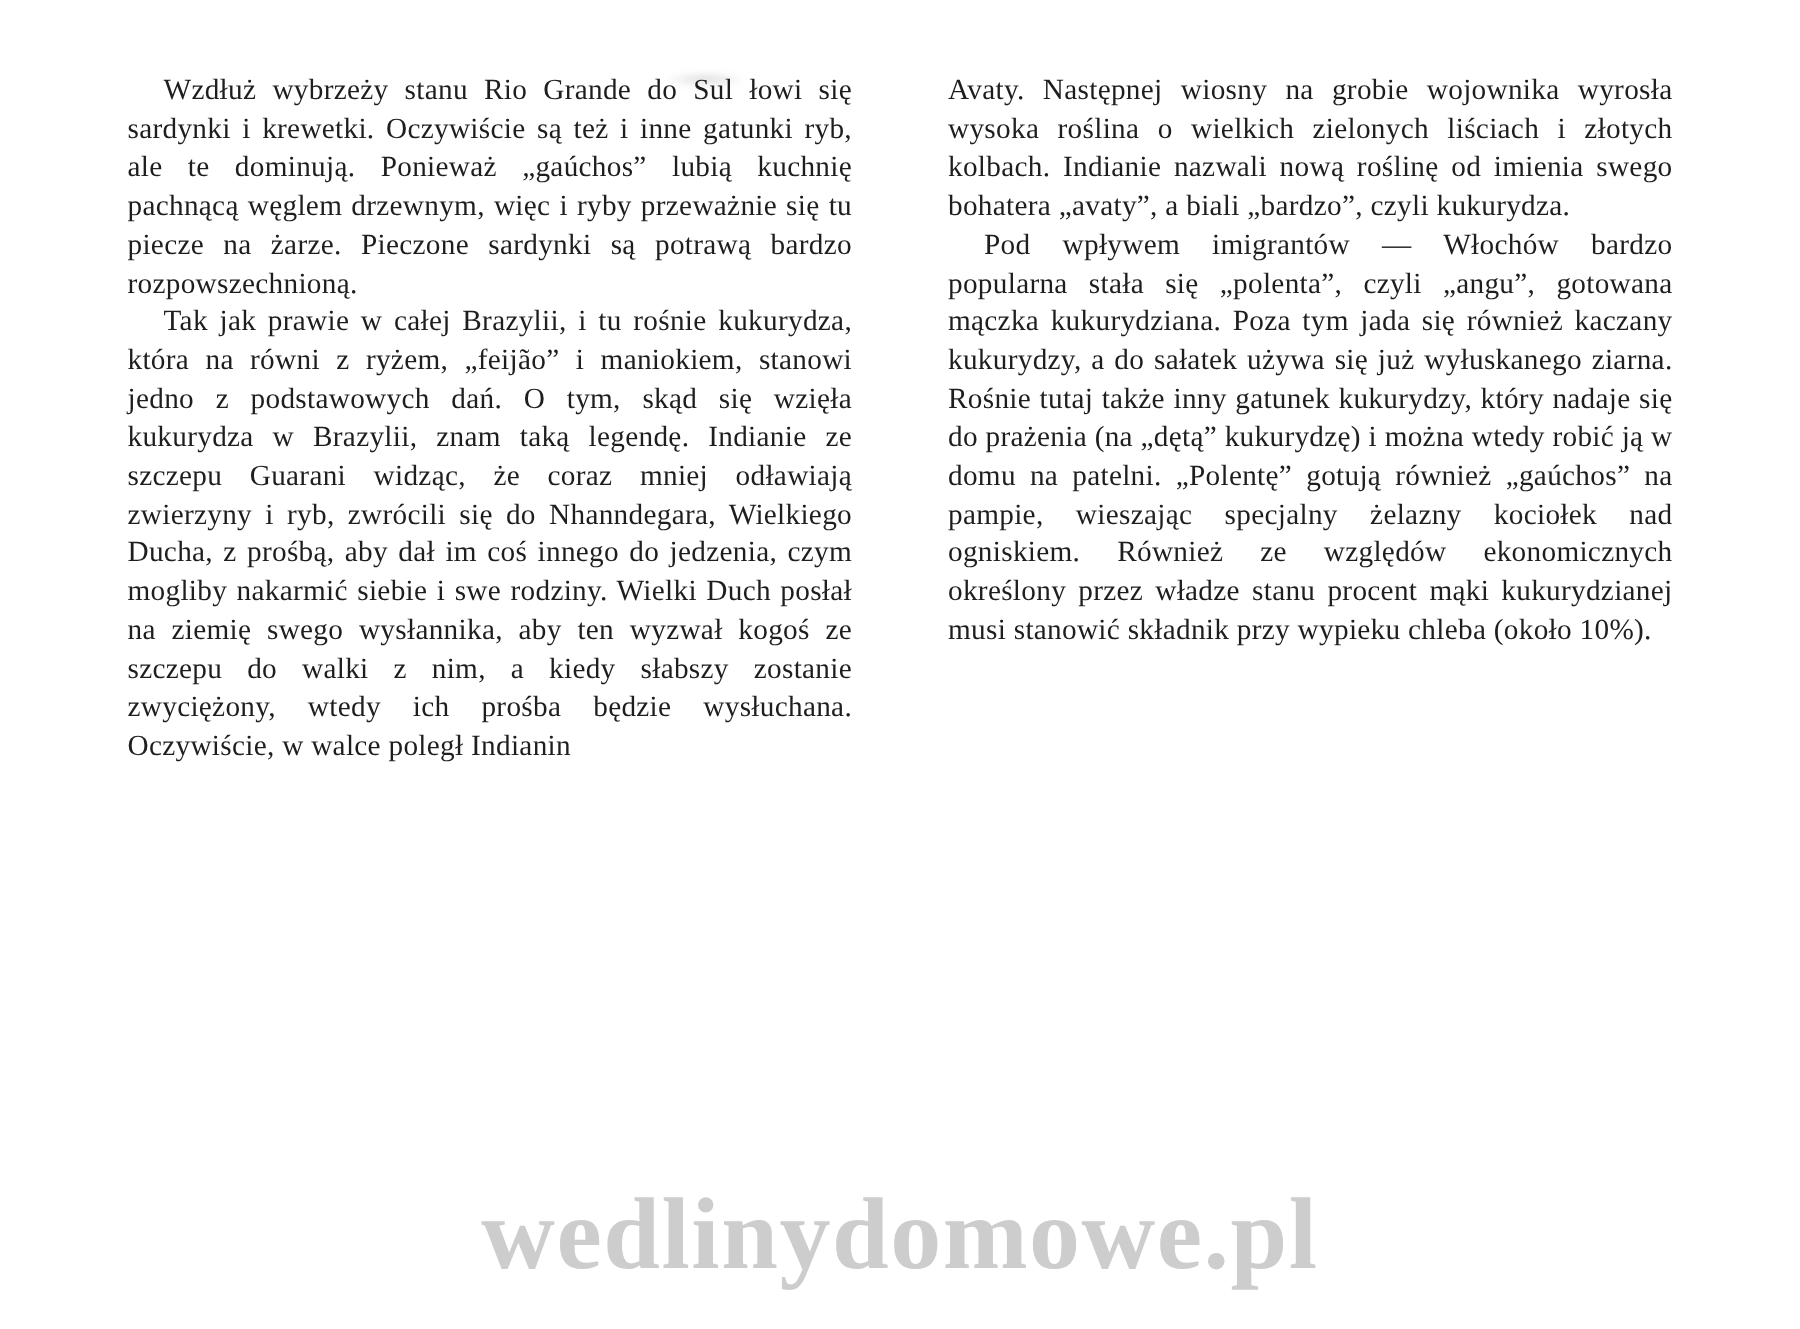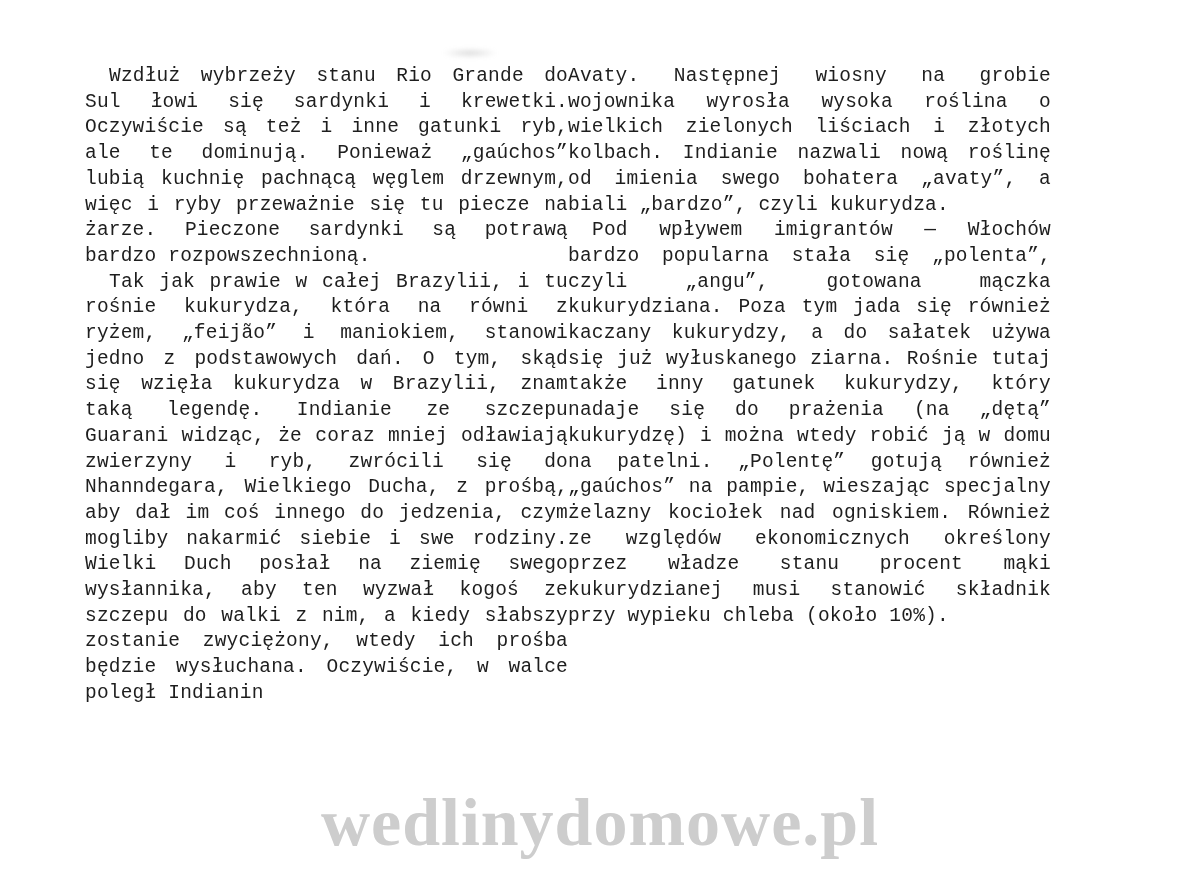--- a/index.html
+++ b/index.html
@@ -21,24 +21,24 @@
     top: 48px;
     width: 56px;
     height: 10px;
     background: radial-gradient(ellipse at center, rgba(150,150,150,0.35), rgba(150,150,150,0) 70%);
     filter: blur(2px);
     pointer-events: none;
   }
   .columns {
     position: absolute;
     left: 85px;
-    top: 64px;
+    top: 48px;
     width: 1030px;
     display: flex;
-    font-family: Liberation Mono, monospace;
+    gap: 64px;
   }
   .column {
     width: 483px;
     font-size: 19.5px;
     line-height: 25.7px;
     color: #1e1e1e;
     text-align: justify;
     letter-spacing: 0.2px;
   }
   .column p {

